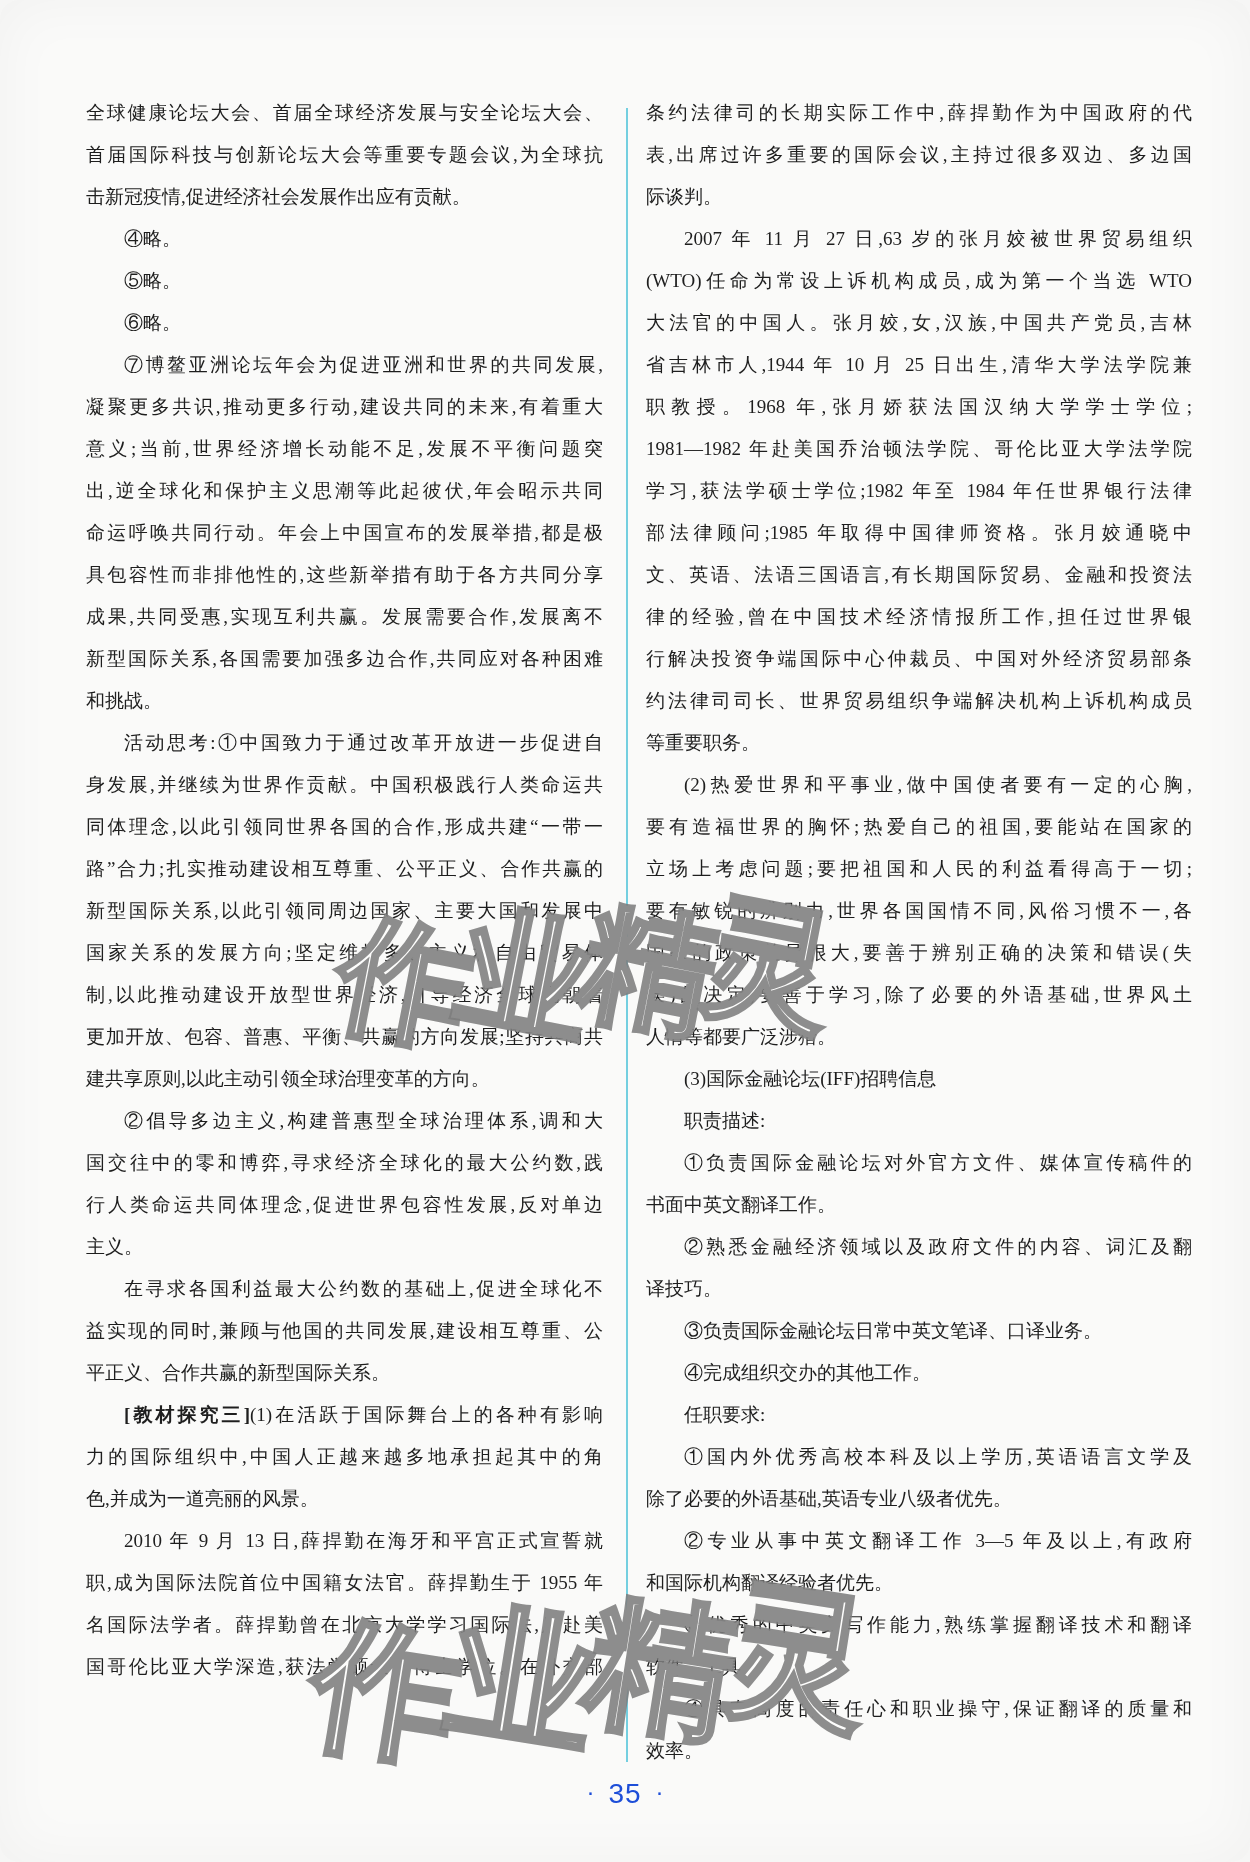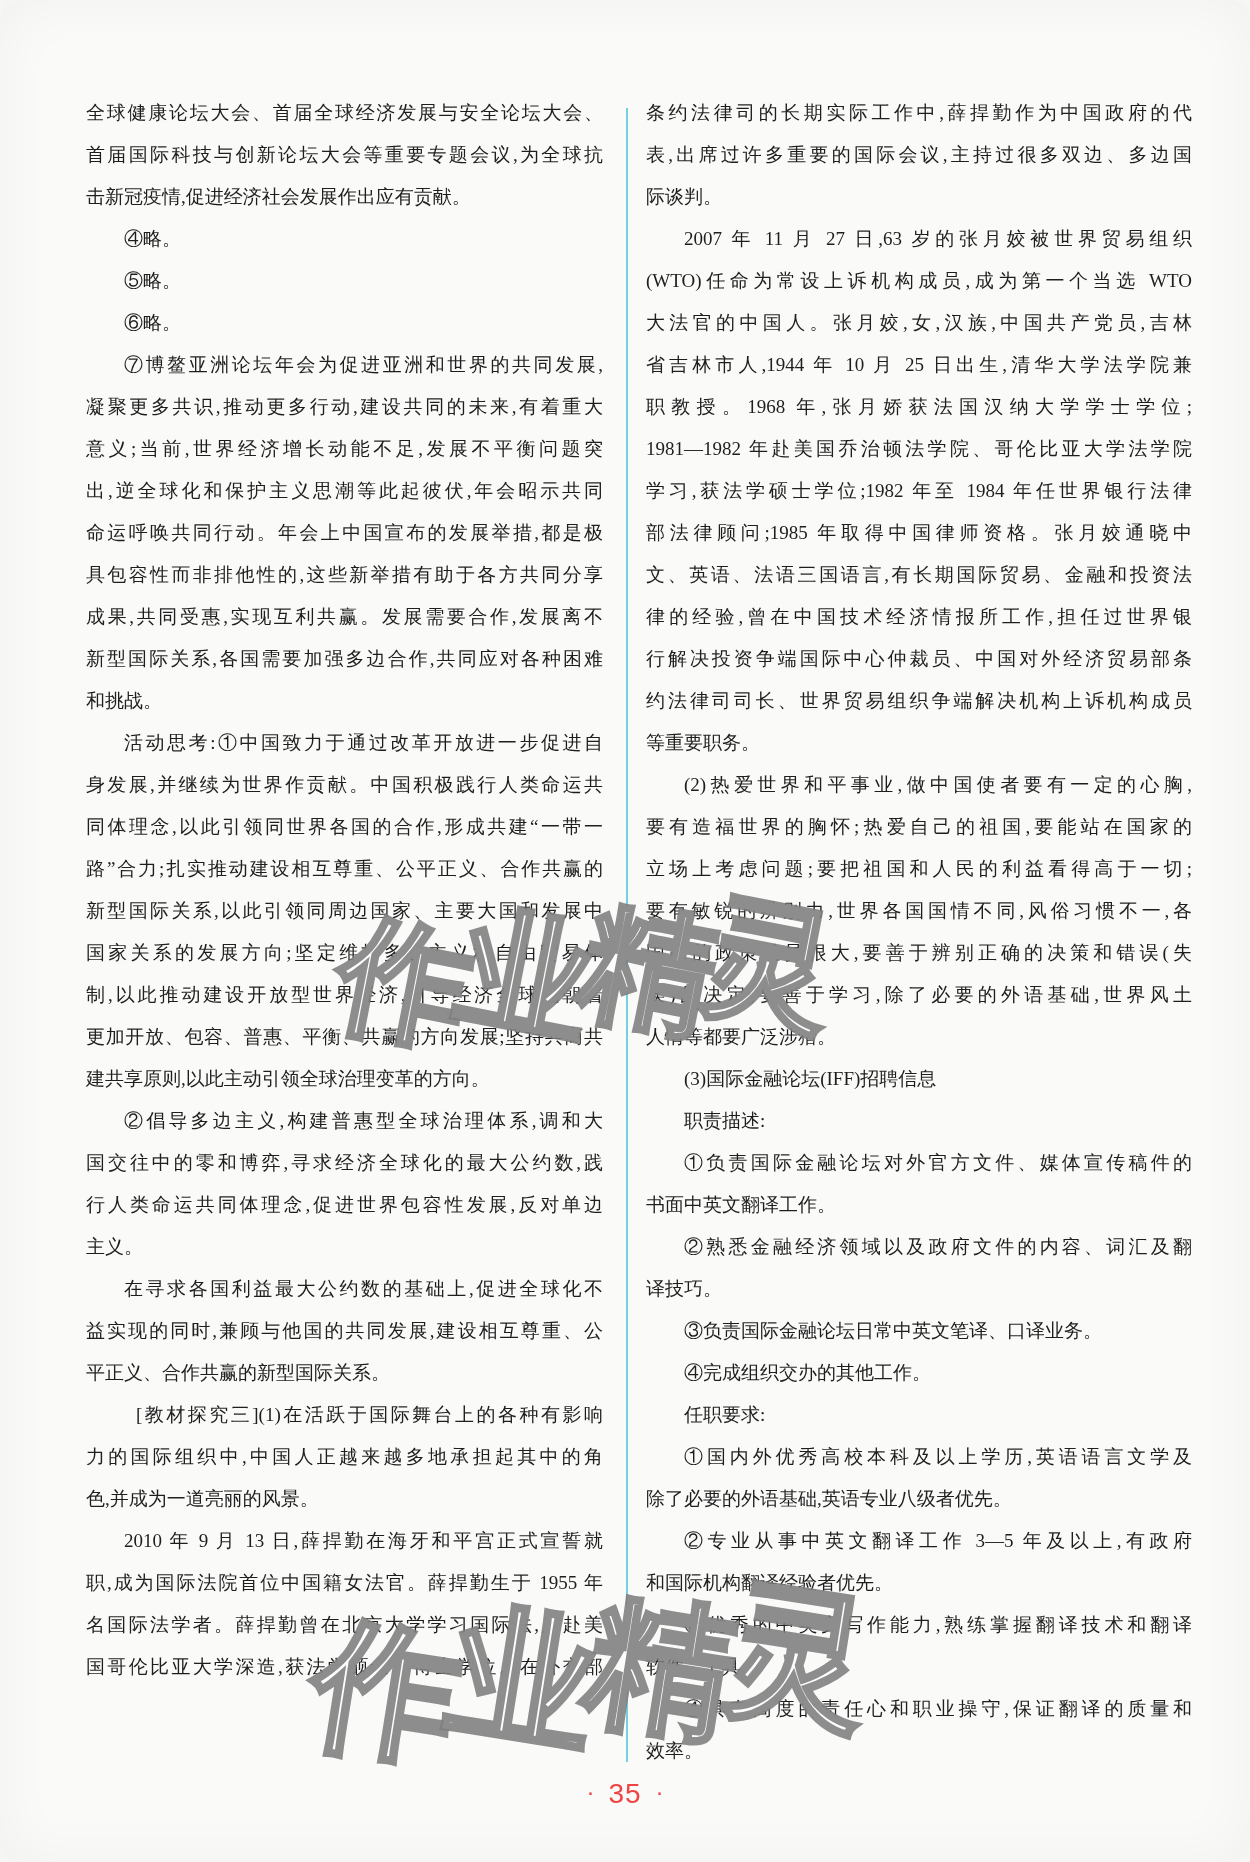--- a/index.html
+++ b/index.html
@@ -17,37 +17,37 @@
   .col{position:absolute;top:92px;z-index:1;}
   .col-left{left:86px;width:517px;}
   .col-right{left:646px;width:546px;}
   .line{
     height:42px;line-height:42px;font-size:19px;color:#1e1e1e;
     text-align:justify;text-align-last:justify;text-justify:inter-character;
     overflow:visible;
   }
   .line.end{text-align-last:left;}
   .line.indent{text-indent:38px;}
-  .line b{font-weight:normal;margin-left:12px;}
+  .line b{font-weight:bold;}
   .divider{
     position:absolute;left:626px;top:108px;width:2px;height:1654px;
     background:#74cfe0;z-index:0;
   }
   .watermark{
     position:absolute;white-space:nowrap;z-index:5;
     font-family:"DejaVu Sans",sans-serif;font-weight:bold;
     color:#fdfdfc;
     -webkit-text-stroke:4px rgba(125,125,125,0.88);
   }
   .watermark span{display:inline-block;transform:rotate(14deg);}
   .wm-center{left:338px;top:884px;font-size:132px;letter-spacing:-10px;transform:rotate(-3deg);}
   .wm-bottom{left:312px;top:1576px;font-size:146px;letter-spacing:-8px;transform:rotate(-5deg);}
   .footer{
     position:absolute;left:0;top:1778px;width:1250px;height:40px;
-    text-align:center;z-index:2;color:#ef4444;
+    text-align:center;z-index:2;color:#1d4ed8;
     font-family:"Liberation Sans","DejaVu Sans",sans-serif;
   }
   .footer .num{font-size:28px;font-weight:500;letter-spacing:1px;}
   .footer .dot{font-size:24px;position:relative;top:-3px;padding:0 14px;}
 </style>
 </head>
 <body>
 
 <div class="page">
 

